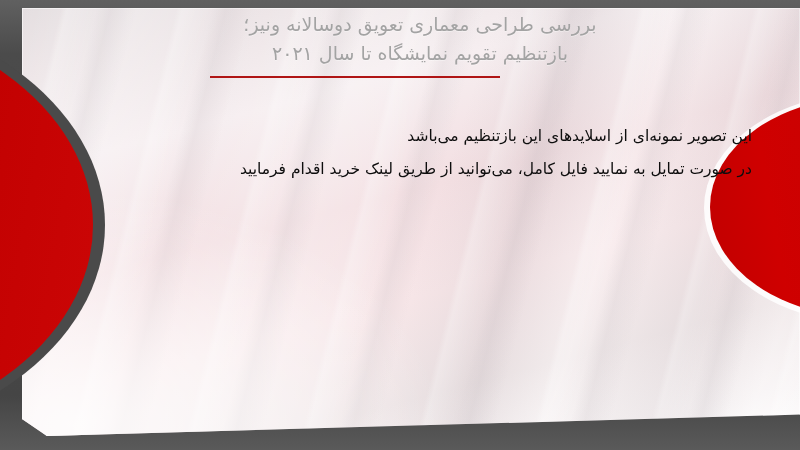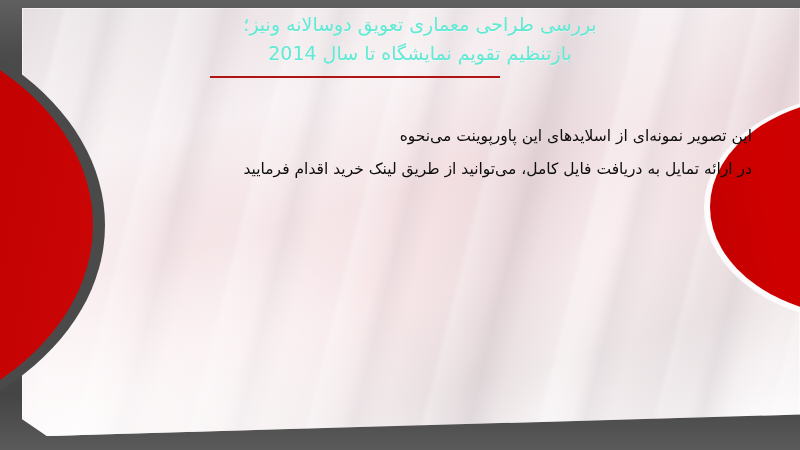--- a/index.html
+++ b/index.html
@@ -132,21 +132,21 @@
   
   #title-block {
     position: absolute;
     right: 60px;
     top: 10px;
     width: 640px;
     text-align: center;
     direction: rtl;
   }
   .title-line {
-    color: #5eead4;
+    color: #a3a3a3;
     font-size: 19px;
     line-height: 29px;
     font-weight: 400;
     white-space: nowrap;
     text-shadow: 0 1px 0 rgba(255,255,255,.35);
   }
   #title-rule {
     position: absolute;
     right: 300px;
     top: 76px;
@@ -185,22 +185,22 @@
   </div>
 
   <div id="left-shape-border"></div>
   <div id="left-shape"></div>
 
   <div id="right-shape-halo"></div>
   <div id="right-shape"></div>
 
   <div id="title-block">
     <div class="title-line">بررسی طراحی معماری تعویق دوسالانه ونیز؛</div>
-    <div class="title-line">بازتنظیم تقویم نمایشگاه تا سال 2014</div>
+    <div class="title-line">بازتنظیم تقویم نمایشگاه تا سال ۲۰۲۱</div>
   </div>
   <div id="title-rule"></div>
 
   <div id="body-block">
-    <div class="body-line">این تصویر نمونه‌ای از اسلایدهای این پاورپوینت می‌نحوه</div>
-    <div class="body-line">در ارائه تمایل به دریافت فایل کامل، می‌توانید از طریق لینک خرید اقدام فرمایید</div>
+    <div class="body-line">این تصویر نمونه‌ای از اسلایدهای این بازتنظیم می‌باشد</div>
+    <div class="body-line">در صورت تمایل به نمایید فایل کامل، می‌توانید از طریق لینک خرید اقدام فرمایید</div>
   </div>
 
 </div>
 
 </body></html>

